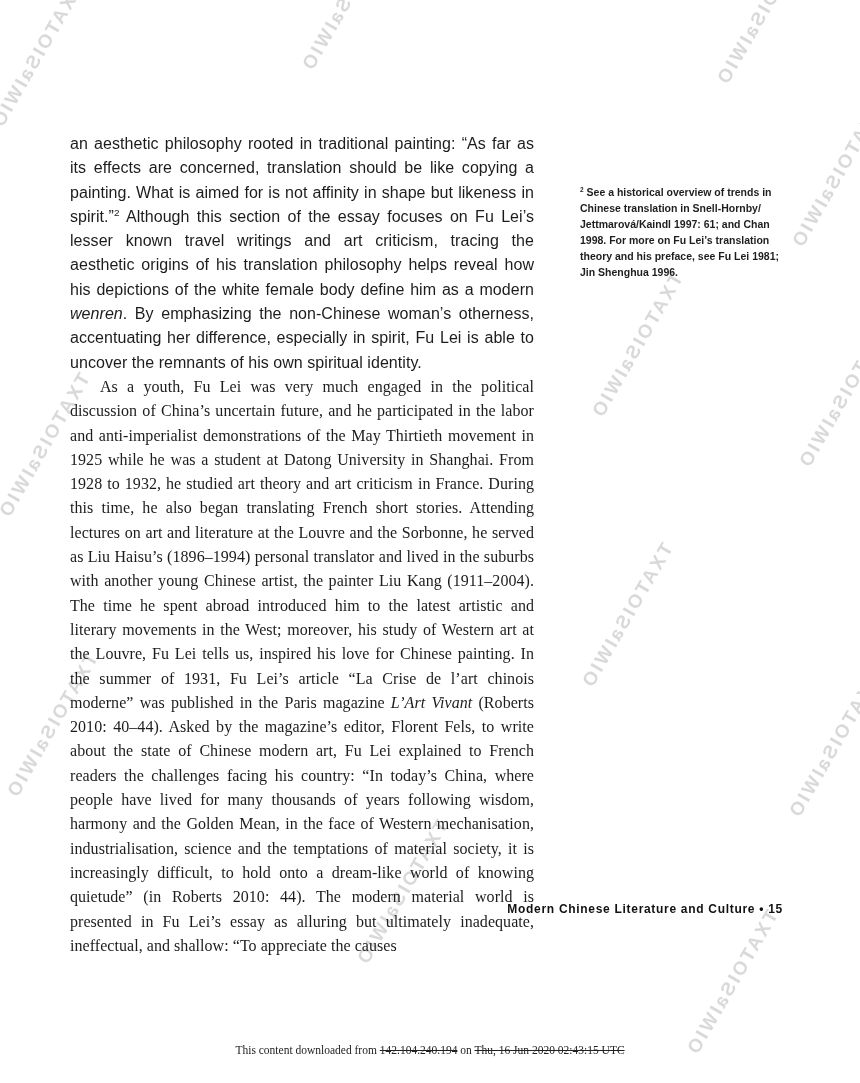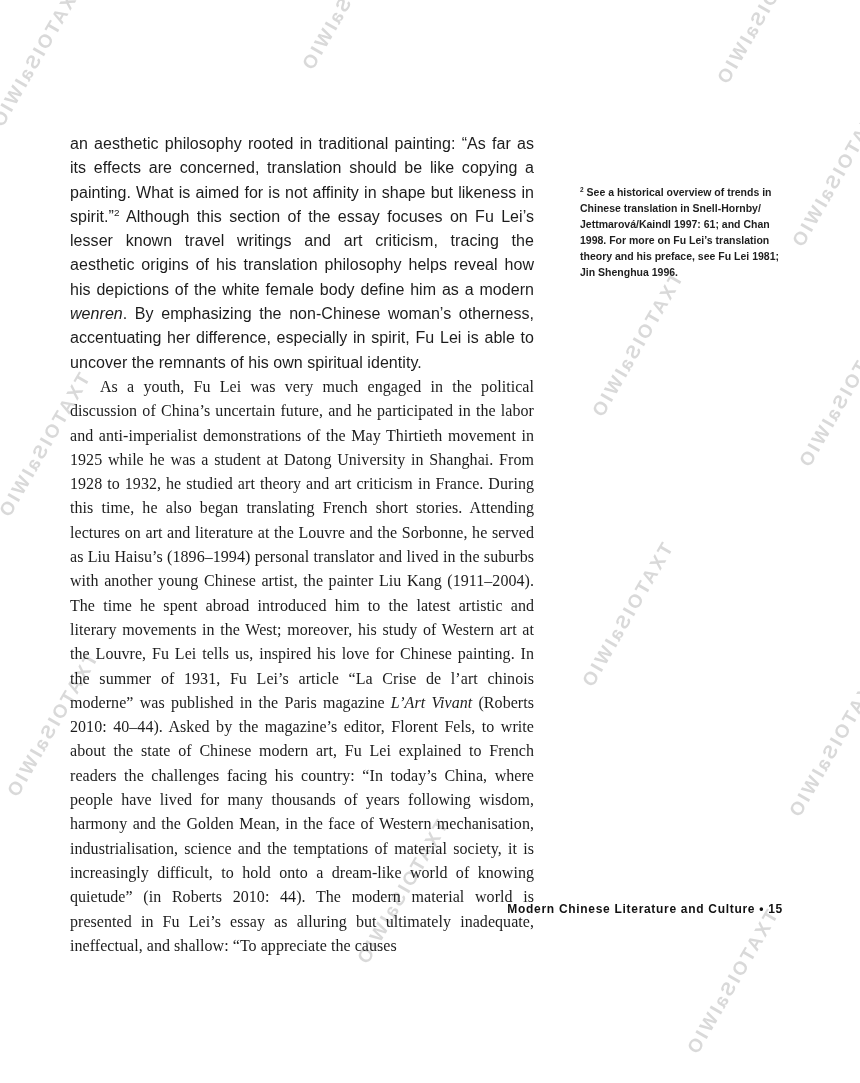--- a/index.html
+++ b/index.html
@@ -109,15 +109,16 @@
 
   <div class="footnote"><sup>2</sup><span> See a historical overview of trends in Chinese translation in Snell-Hornby/ Jettmarová/Kaindl 1997: 61; and Chan 1998. For more on Fu Lei’s translation theory and his preface, see Fu Lei 1981; Jin Shenghua 1996.</span></div>
 
   <div class="running-footer">
     <span>Modern Chinese Literature and Culture</span>
     <span>•</span>
     <span>15</span>
   </div>
 
   <div class="download-notice">
+    <div class="line"><span>This content downloaded from </span><span class="struck">142.104.240.194</span><span> on </span><span class="struck">Thu, 16 Jun 2020 02:43:15 UTC</span></div>
   </div>
 
 </div>
 
 </body></html>

